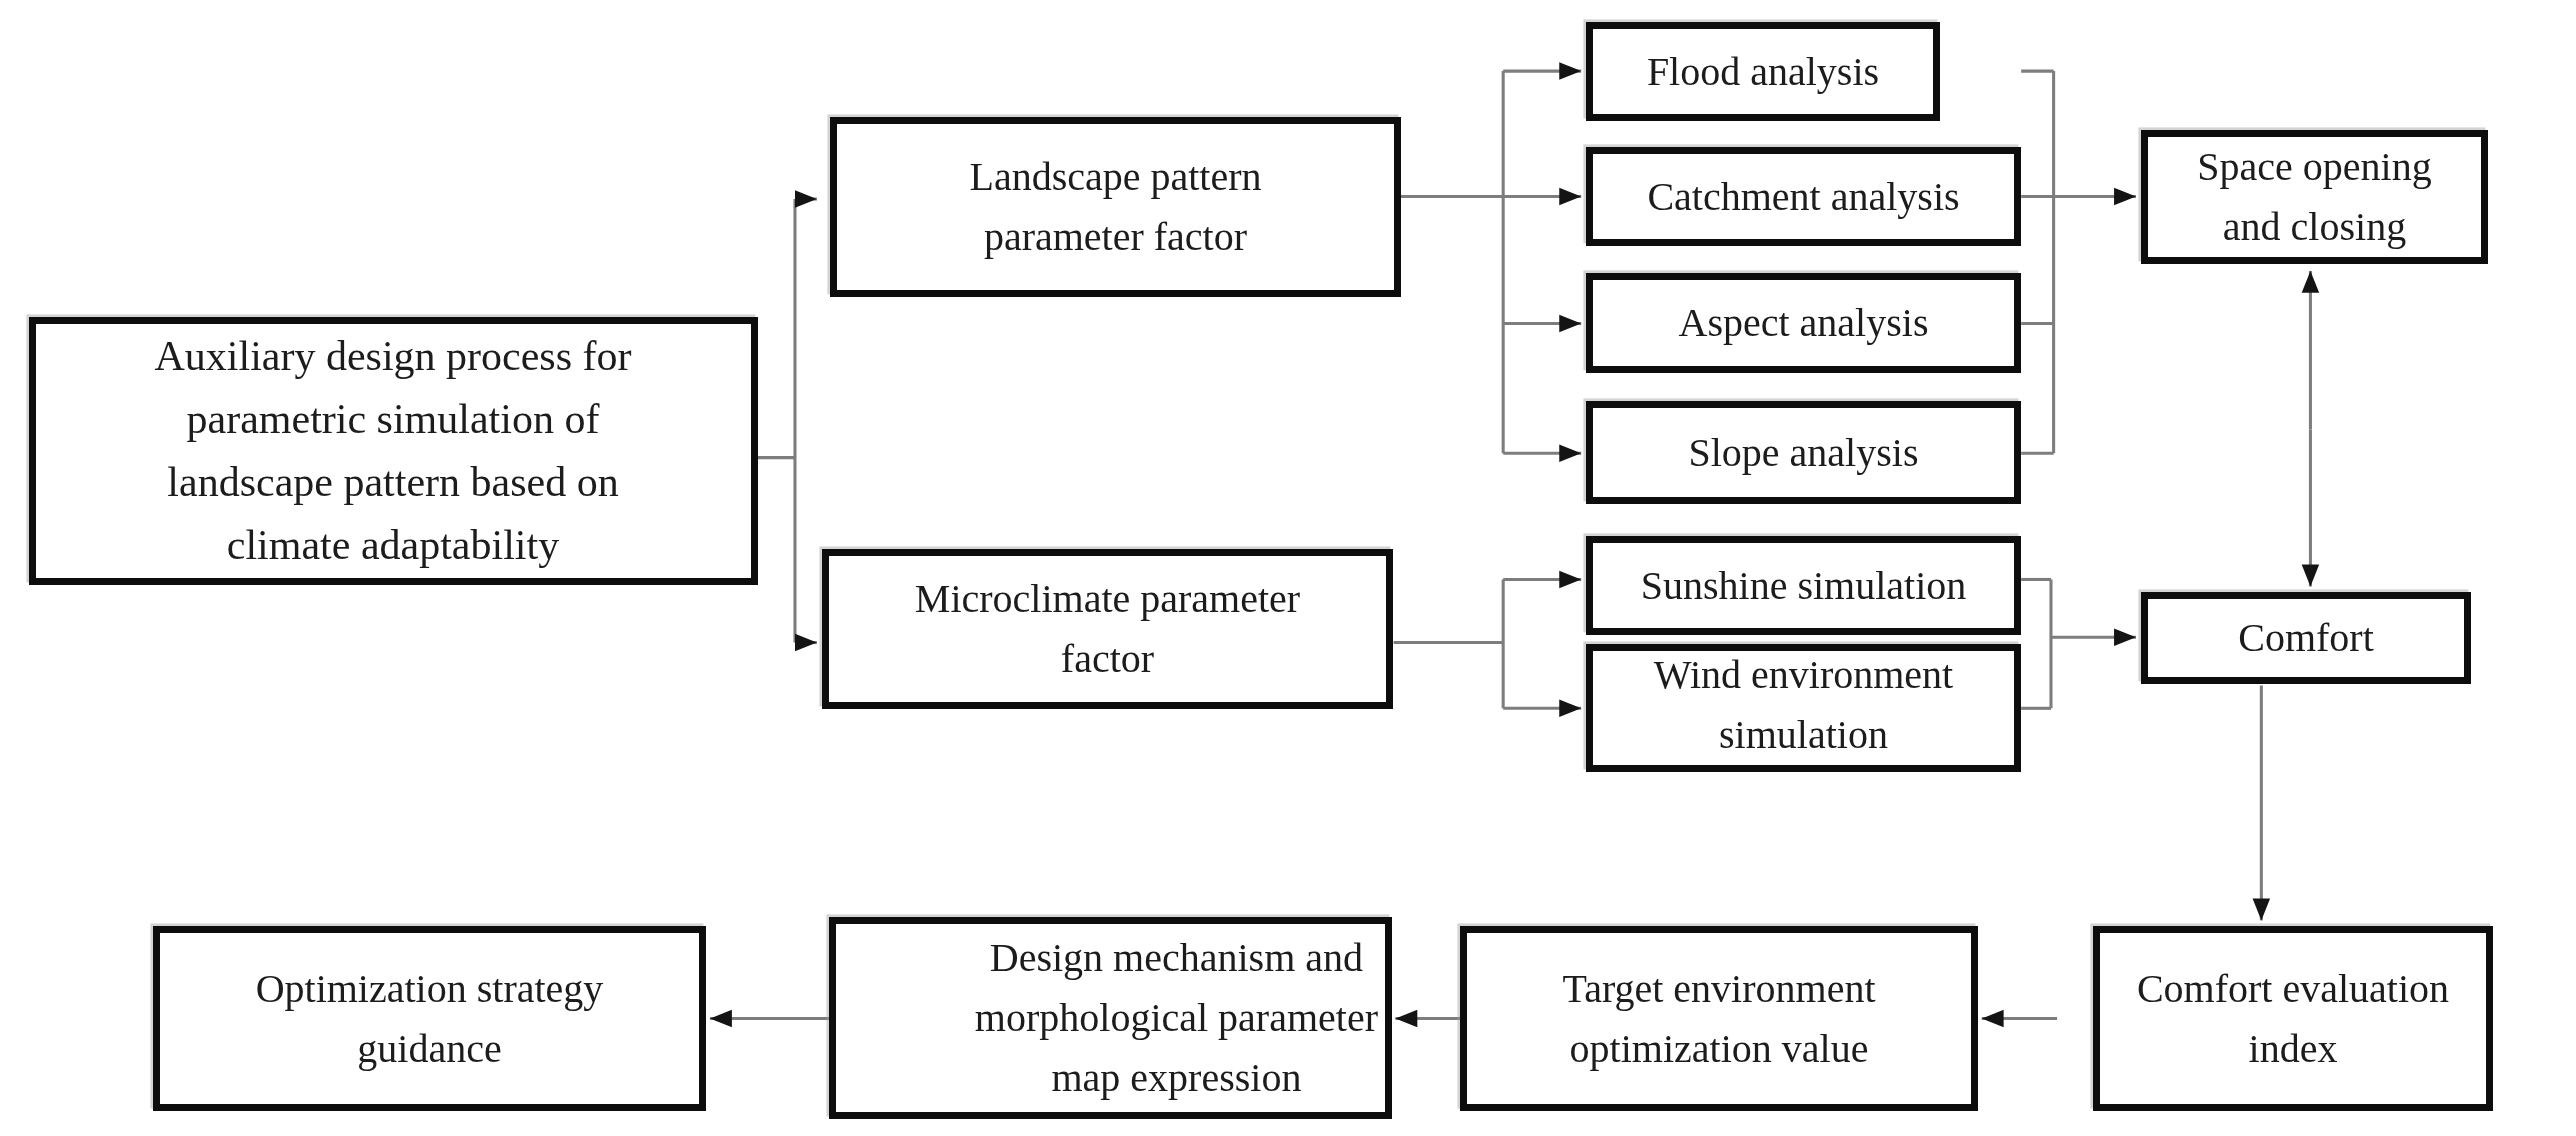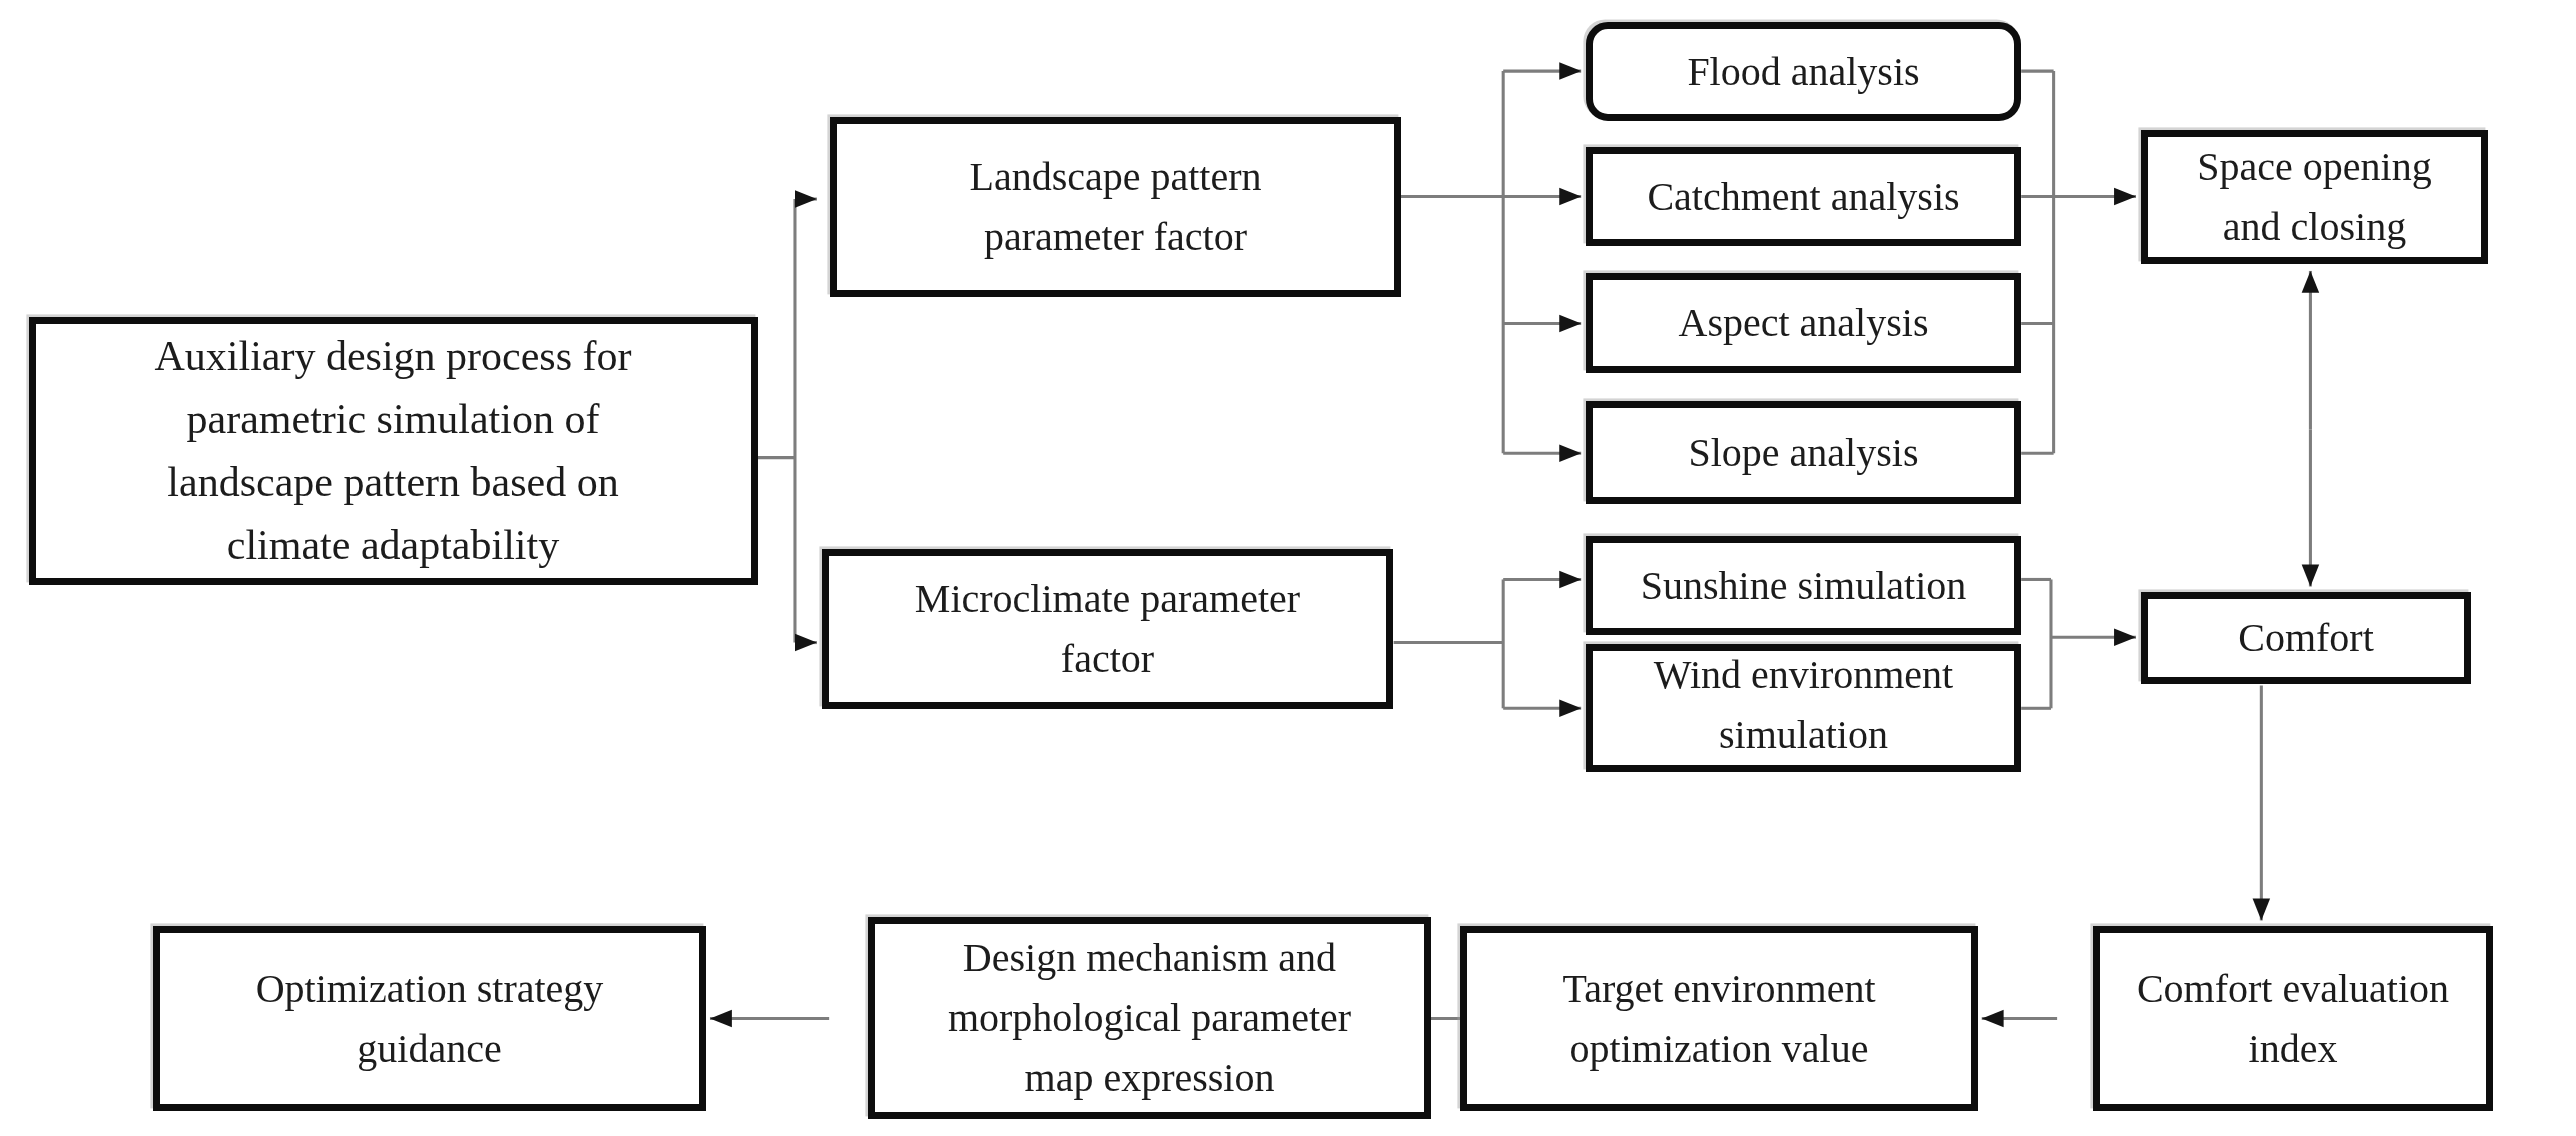--- a/index.html
+++ b/index.html
@@ -35,31 +35,31 @@
     white-space: pre-line;
     font-size: 40px;
     line-height: 1.5;
     padding: 0 7px;
   }
   
   .n-main          { left: 17.5px;   top: 317px;  width: 729px; height: 268px; margin-left: 11px; }
   .n-main .label   { font-size: 42px; }
   .n-landscape     { left: 822px;  top: 117px;  width: 571px; height: 180px; margin-left: 8px; }
   .n-microclimate  { left: 822px;  top: 549px;  width: 571px; height: 160px; }
-  .n-flood         { left: 1586px; top: 22px;   width: 435px; height: 99px; border-radius: 22px; }
+  .n-flood         { left: 1586px; top: 22px;   width: 354px; height: 99px; }
   .n-catchment     { left: 1586px; top: 147px;  width: 435px; height: 99px; }
   .n-aspect        { left: 1586px; top: 273px;  width: 435px; height: 100px; }
   .n-slope         { left: 1586px; top: 401px;  width: 435px; height: 103px; }
   .n-space         { left: 2141px; top: 130px;  width: 347px; height: 134px; }
   .n-sunshine      { left: 1586px; top: 536px;  width: 435px; height: 99px; align-items: center; }
   .n-wind          { left: 1586px; top: 644px;  width: 435px; height: 128px; align-items: flex-end; }
   .n-comfort       { left: 2141px; top: 592px;  width: 330px; height: 92px; justify-content: center; }
   .n-comfort-eval  { left: 2057px; top: 926px; width: 400px; height: 185px; margin-left: 36px; }
   .n-target        { left: 1460px; top: 926px; width: 518px; height: 185px; }
-  .n-design        { left: 868px;  top: 917px; width: 563px; height: 202px; }
+  .n-design        { left: 829px;  top: 917px; width: 563px; height: 202px; justify-content: flex-end; }
   .n-optimization  { left: 153px;  top: 926px; width: 553px; height: 185px; }
 </style>
 </head>
 <body>
 
 <div class="canvas">
 
   <svg class="connector-layer" viewBox="0 0 2939 1297" xmlns="http://www.w3.org/2000/svg">
     <defs>
       <marker id="ah" markerUnits="userSpaceOnUse" markerWidth="28" markerHeight="22" viewBox="0 0 28 22" refX="26" refY="11" orient="auto">

